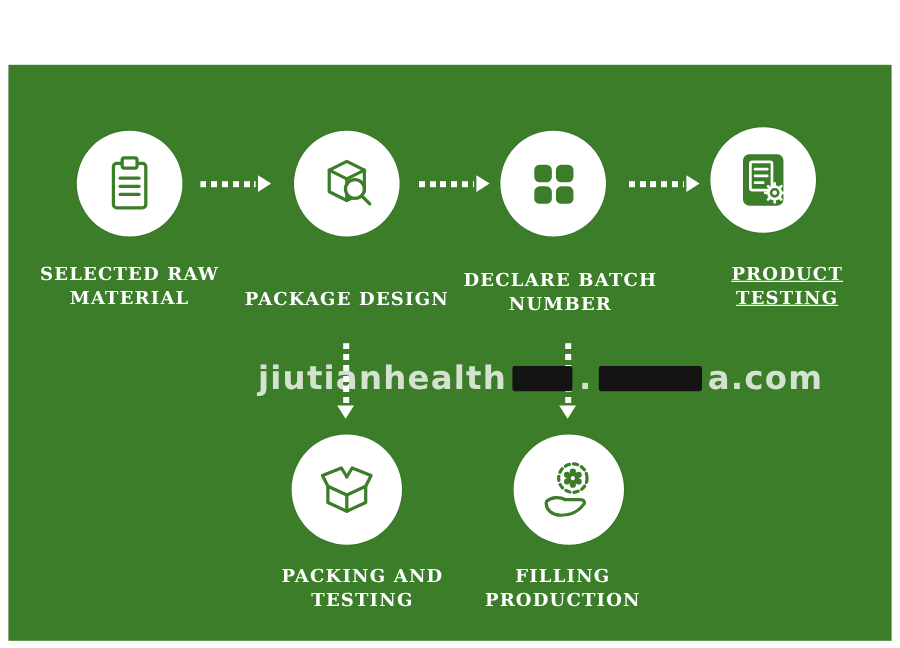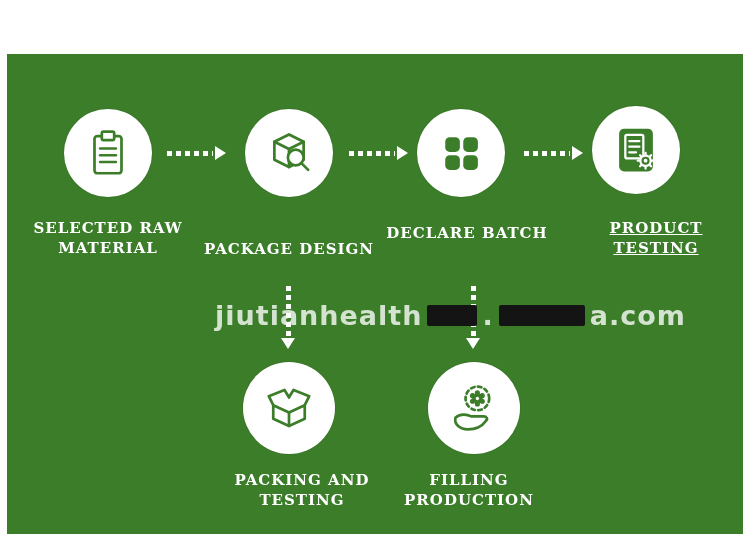--- a/index.html
+++ b/index.html
@@ -162,20 +162,21 @@
     <div class="label l1">
       <div>SELECTED RAW</div>
       <div>MATERIAL</div>
     </div>
     <div class="label l2">
       <div>PACKAGE DESIGN</div>
       <div></div>
     </div>
     <div class="label l3">
       <div>DECLARE BATCH</div>
+      <div>NUMBER</div>
     </div>
     <div class="label l4">
       <div>PRODUCT</div>
       <div>TESTING</div>
     </div>
     <div class="label l5">
       <div>PACKING AND</div>
       <div>TESTING</div>
     </div>
     <div class="label l6">

